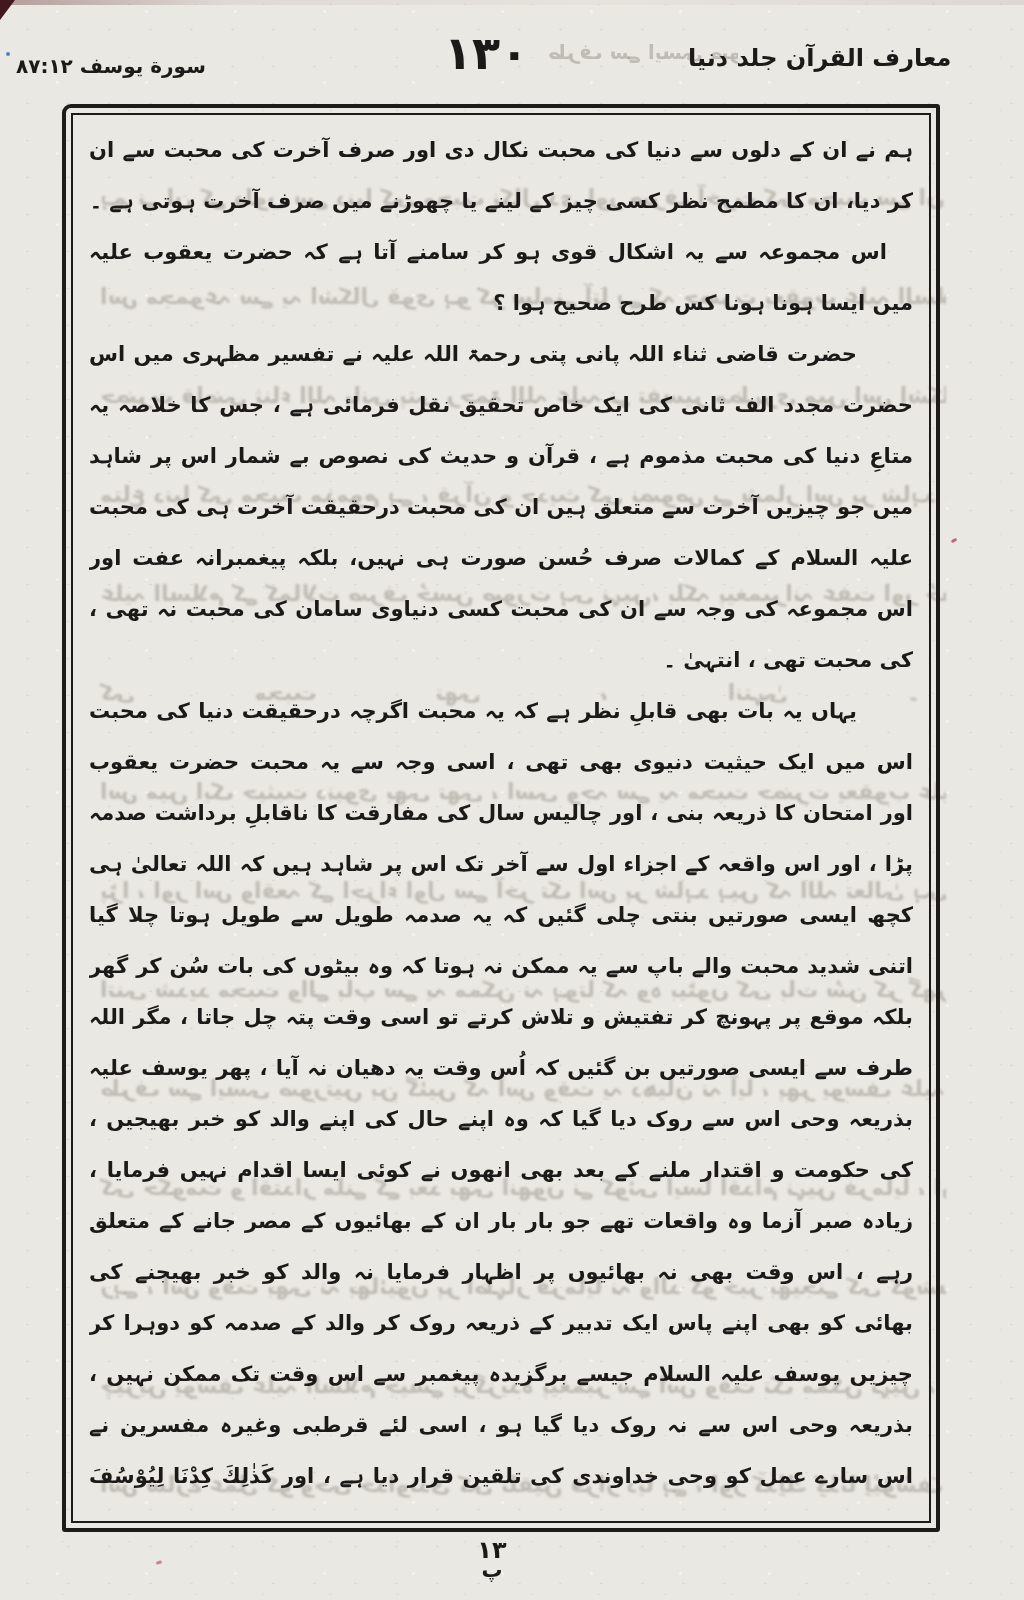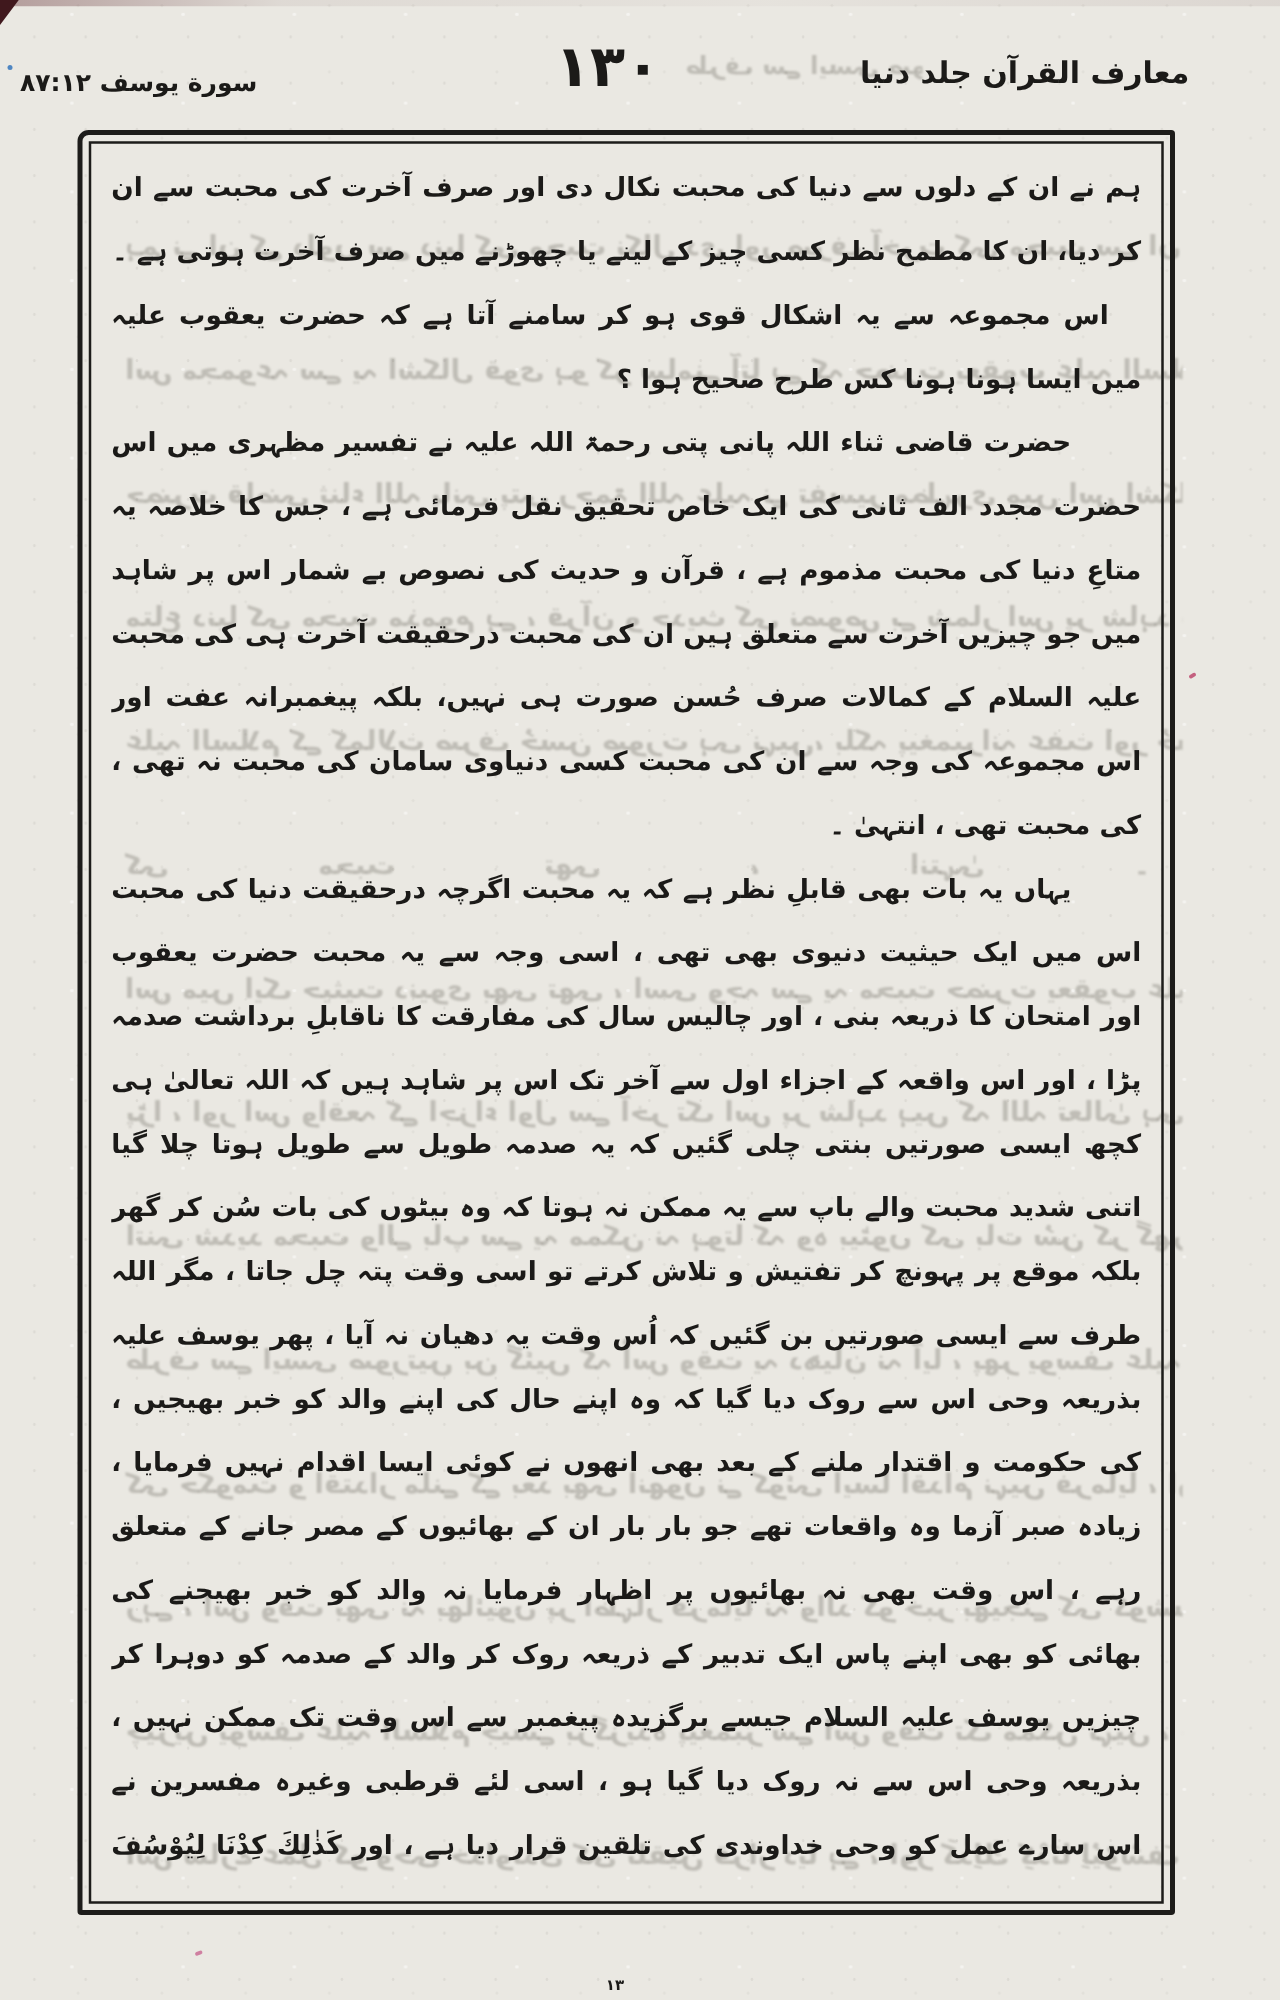--- a/index.html
+++ b/index.html
@@ -67,21 +67,21 @@
   }
   .line.end{text-align-last:right;}
   .line.indent{padding-right:56px;}
   .line.indent-sm{padding-right:26px;}
 
   
   .catchword{
     position:absolute;left:450px;top:1538px;width:84px;z-index:2;
     text-align:center;direction:rtl;line-height:1;
   }
-  .catchword .num{font-size:12px;font-weight:bold;display:block;margin-top:44px;}
+  .catchword .num{font-size:24px;font-weight:bold;display:block;}
   .catchword .let{font-size:21px;font-weight:bold;display:block;margin-top:-2px;}
 
   
   .top-edge{
     position:absolute;left:0;top:0;width:100%;height:5px;z-index:3;
     background:linear-gradient(90deg,rgba(96,42,48,.4),rgba(120,90,90,.1) 22%,rgba(120,90,90,.04) 60%,rgba(120,90,90,.12));
     pointer-events:none;
   }
   .corner-mark{
     position:absolute;left:0;top:0;width:0;height:0;z-index:4;

